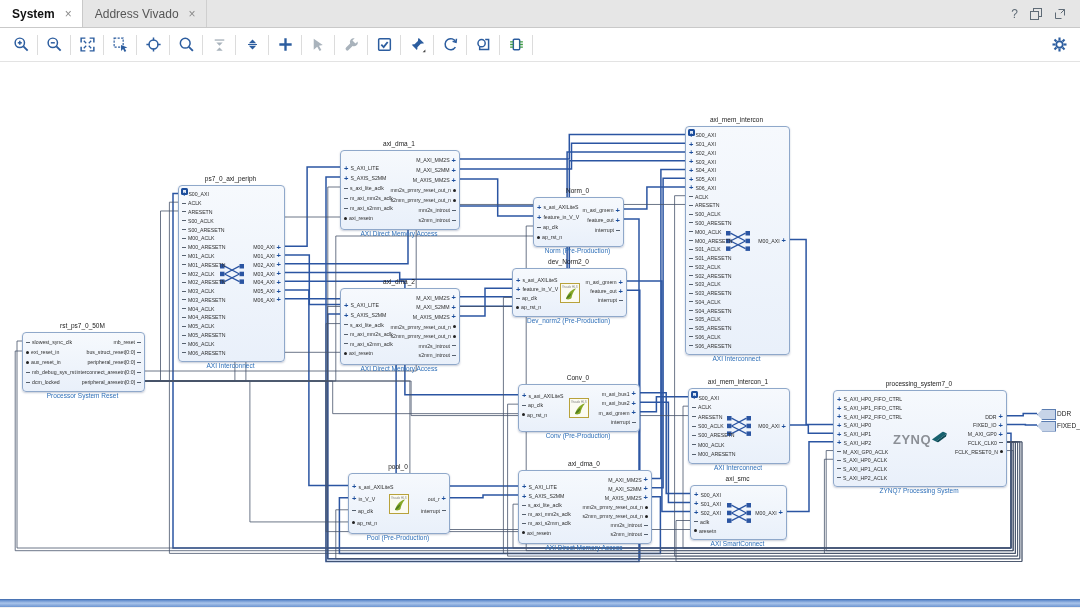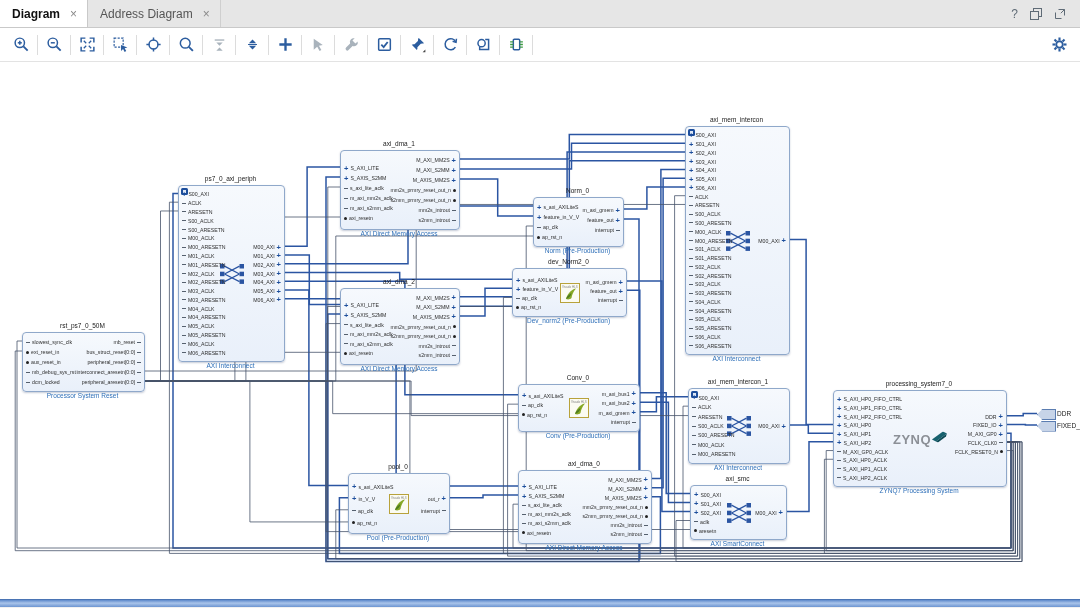--- a/index.html
+++ b/index.html
@@ -56,25 +56,25 @@
     clip-path:polygon(0 50%,28% 0,100% 0,100% 100%,28% 100%);pointer-events:auto;}
   .extlabel{position:absolute;font-size:6.5px;color:#1a1a1a;white-space:nowrap;pointer-events:auto;}
 </style>
 </head>
 <body>
 
 <div class="app">
 
   <div class="tabbar">
     <div class="tab active">
-      <span>Diagram</span>
+      <span>System</span>
       <span class="x">×</span>
     </div>
     <div class="tab">
-      <span>Address Diagram</span>
+      <span>Address Vivado</span>
       <span class="x">×</span>
     </div>
     <div class="winbtns">
       <span>?</span>
       <span>
         <svg width="12" height="12" viewBox="0 0 12 12">
             <rect x="3.5" y="0.5" width="8" height="8" fill="none" stroke="#5f6b76"></rect>
             <rect x="0.5" y="3.5" width="8" height="8" fill="#e6e6e6" stroke="#5f6b76"></rect>
           </svg>
       </span>

